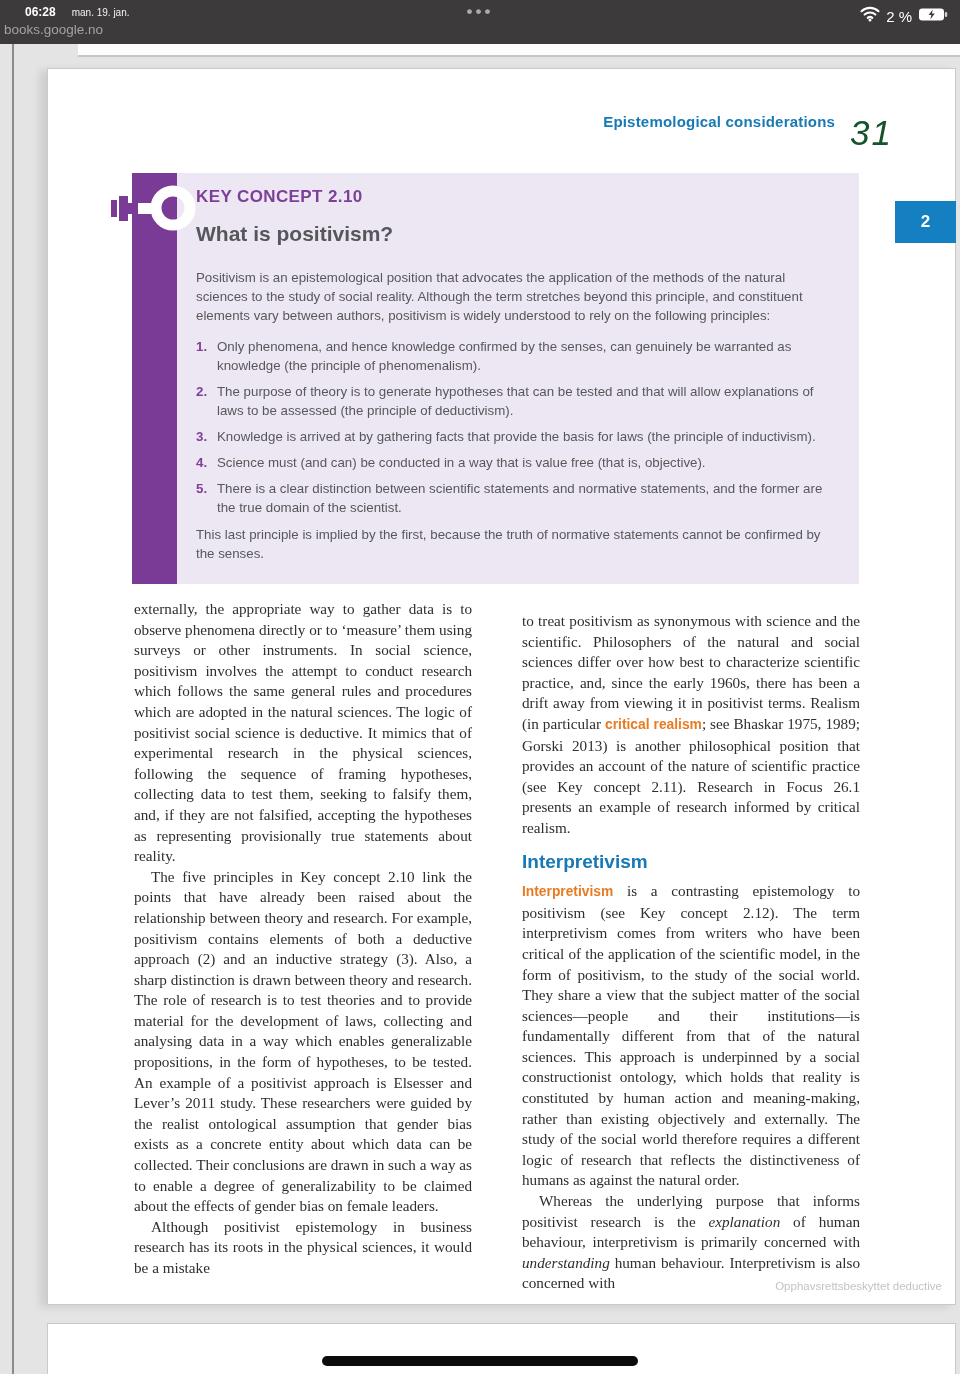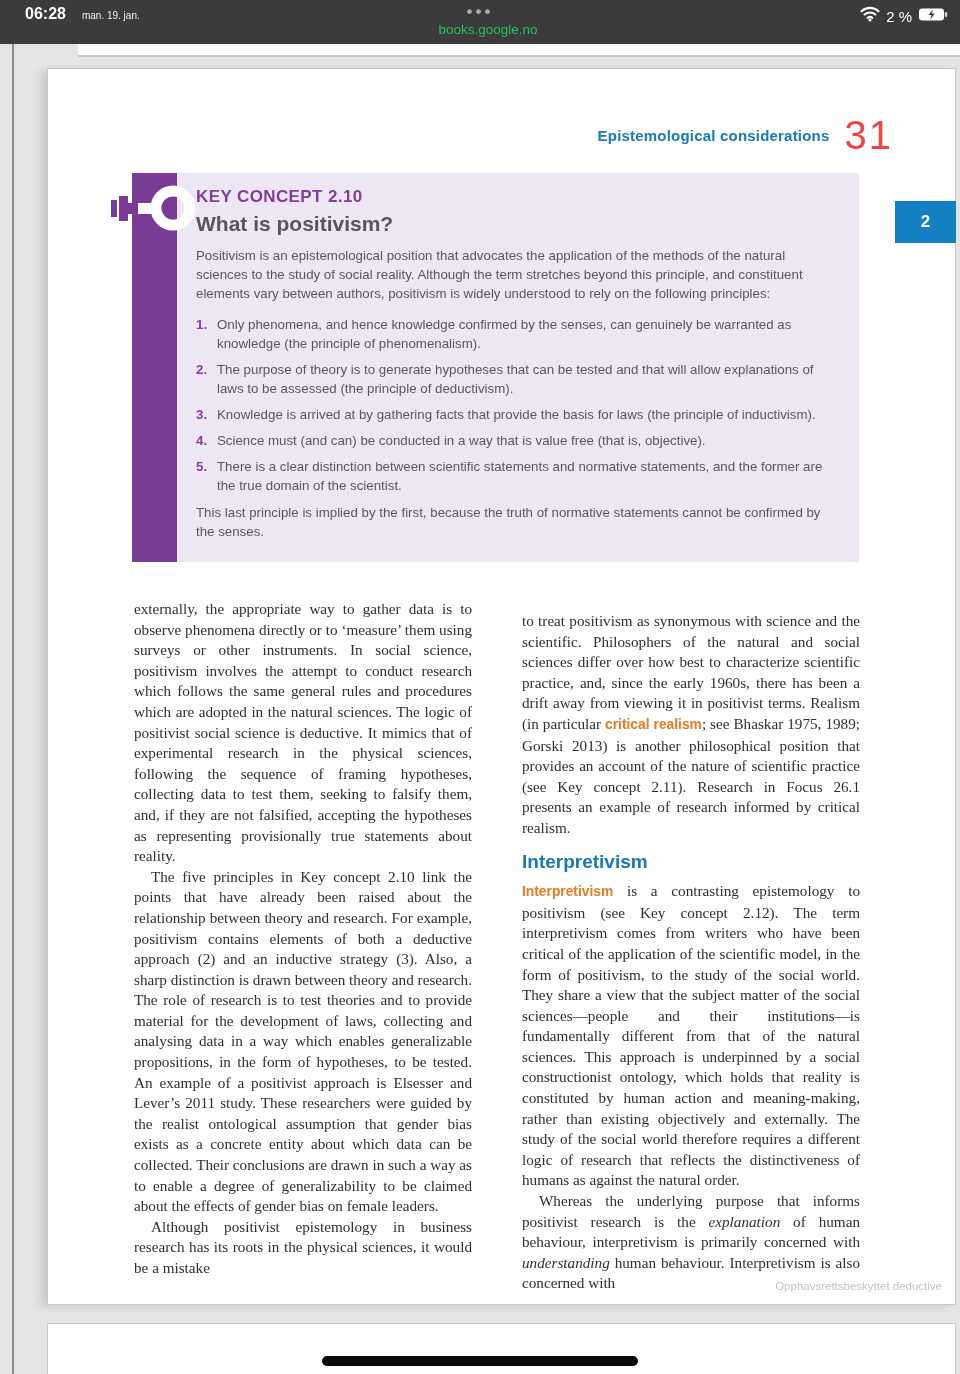--- a/index.html
+++ b/index.html
@@ -9,26 +9,26 @@
     background:#e4e4e4;
     font-family:"Liberation Sans", sans-serif;
   }
 
   
   .status-bar{
     position:absolute; top:0; left:0; width:960px; height:44px;
     background:#3c3a3b; color:#fff; z-index:30;
   }
   .sb-left{ position:absolute; left:25px; top:5px; display:flex; gap:16px; align-items:baseline; }
-  .sb-time{ font-size:16px; font-weight:600; }
+  .sb-time{ font-size:12px; font-weight:600; }
   .sb-date{ font-size:10px; font-weight:400; color:#f2f2f2; }
   .sb-dots{ position:absolute; top:2px; left:0; right:0; text-align:center;
     font-size:17px; letter-spacing:3px; color:#a9a9a9; font-weight:700; }
-  .sb-url{ position:absolute; top:22px; left:16px; right:0; text-align:center;
-    font-size:13.5px; color:#22c55e; }
+  .sb-url{ position:absolute; top:22px; left:4px; right:0; 
+    font-size:13.5px; color:#a3a3a3; }
   .sb-right{ position:absolute; right:12px; top:6px; display:flex; align-items:center; gap:6px; }
   .sb-batt-text{ font-size:15px; color:#fff; }
 
   
   .stack-edge{ position:absolute; left:12px; top:44px; width:2px; height:1330px; background:#8b8b8b; }
   .prev-page-sliver{
     position:absolute; left:78px; top:44px; width:882px; height:13px;
     background:#fdfdfd; border-bottom:2px solid #c6c6c6;
   }
   .next-page{
@@ -41,42 +41,42 @@
   }
 
   
   .page{
     position:absolute; left:47px; top:68px; width:909px; height:1237px;
     background:#fff; border:1px solid #c9c9c9;
     box-shadow:-7px 2px 8px rgba(0,0,0,.10);
   }
   .page-header{
     position:absolute; top:44px; right:62px;
-    display:flex; align-items:center; gap:15px;
+    display:flex; gap:15px;
   }
   .ph-section{ font-size:15px; font-weight:700; color:#1779b5; letter-spacing:.2px; }
-  .ph-number{ font-size:40px; font-weight:500; color:#ef4444; letter-spacing:2px; }
+  .ph-number{ font-size:35px; font-weight:500; color:#14532d; letter-spacing:2px;font-style:italic; }
   .chapter-tab{
     position:absolute; right:-1px; top:132px; width:61px; height:42px;
     background:#1480c2; color:#fff; font-size:17px; font-weight:700;
     display:flex; align-items:center; justify-content:center;
   }
 
   
   .kc-wrap{ position:absolute; left:84px; top:104px; width:727px; }
   .kc-bar{ position:absolute; left:0; top:0; bottom:0; width:45px; background:#7a3b96; }
   .kc-key{ position:absolute; left:-23px; top:10px; width:92px; height:52px; z-index:2; }
   .kc-box{
     margin-left:45px; background:#ece7f2; color:#58585a;
     padding:13px 22px 21px 19px;
     font-size:13.3px; line-height:19px;
   }
   .kc-label{ color:#7d3f98; font-size:17px; font-weight:700; line-height:22px; letter-spacing:.4px; }
-  .kc-title{ color:#56575a; font-size:21px; font-weight:700; line-height:28px; margin-top:2px; }
-  .kc-intro{ margin-top:8px; }
+  .kc-title{ color:#56575a; font-size:21px; font-weight:700; line-height:28px; margin-top:12px; }
+  .kc-intro{ margin-top:20px; }
   .kc-list{ margin-top:12px; }
   .principle{ display:flex; margin-bottom:7px; }
   .pnum{ flex:0 0 21px; color:#7d3f98; font-weight:700; }
   .ptext{ flex:1; }
   .kc-footnote{ margin-top:8px; }
 
   
   .columns{
     position:absolute; left:86px; top:530px; width:726px;
     display:flex;

